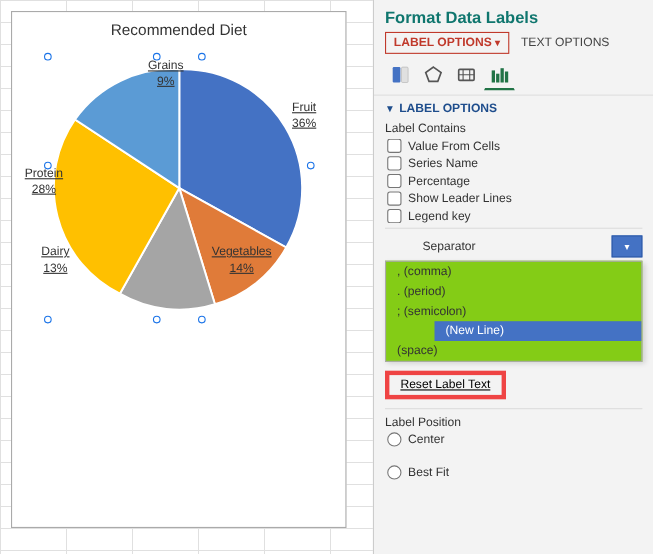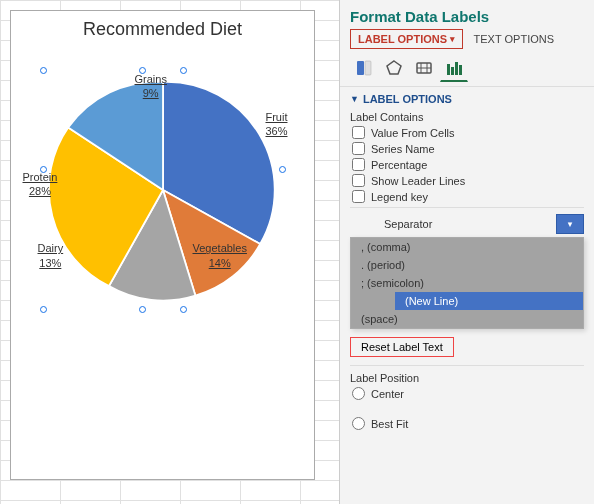--- a/index.html
+++ b/index.html
@@ -44,23 +44,23 @@
       height: 470px;
       background: #fff;
       border: 1px solid #aaa;
       display: flex;
       flex-direction: column;
       align-items: center;
       padding: 8px;
     }
 
     .chart-title {
-      font-size: 18px;
+      font-size: 14px;
       font-weight: normal;
-      margin-bottom: 20px;
+      margin-bottom: 6px;
       color: #333;
     }
 
     .pie-wrapper {
       position: relative;
       width: 240px;
       height: 240px;
       margin-top: 10px;
     }
 
@@ -251,26 +251,27 @@
       cursor: pointer;
     }
 
     .separator-arrow {
       color: #fff;
       font-size: 9px;
     }
 
     .reset-btn {
       background: #f3f3f3;
-      border: 1px solid #ef4444;
+      border: 4px solid #ef4444;
       padding: 3px 10px;
       font-size: 11px;
       cursor: pointer;
       margin: 4px 0;
       display: inline-block;
+      text-decoration: underline;
     }
 
     .position-label {
       font-size: 11px;
       color: #333;
       margin: 6px 0 3px 0;
     }
 
     .radio-row {
       display: flex;
@@ -460,21 +461,21 @@
       <div class="separator-row">
         <span class="separator-label">Separator</span>
         <div class="separator-dropdown">
           <span class="separator-arrow">▾</span>
         </div>
       </div>
 
       
       <div style="position:relative;">
         <div style="
-          background:#a3a3a3;
+          background:#84cc16;
           border:1px solid #aaa;
           margin-bottom:4px;
           box-shadow:2px 2px 5px rgba(0,0,0,0.15);
           width:100%;
         ">
           <div class="sep-option">, (comma)</div>
           <div class="sep-option">. (period)</div>
           <div class="sep-option">; (semicolon)</div>
           <div class="sep-option selected-sep">(New Line)</div>
           <div class="sep-option">(space)</div>

